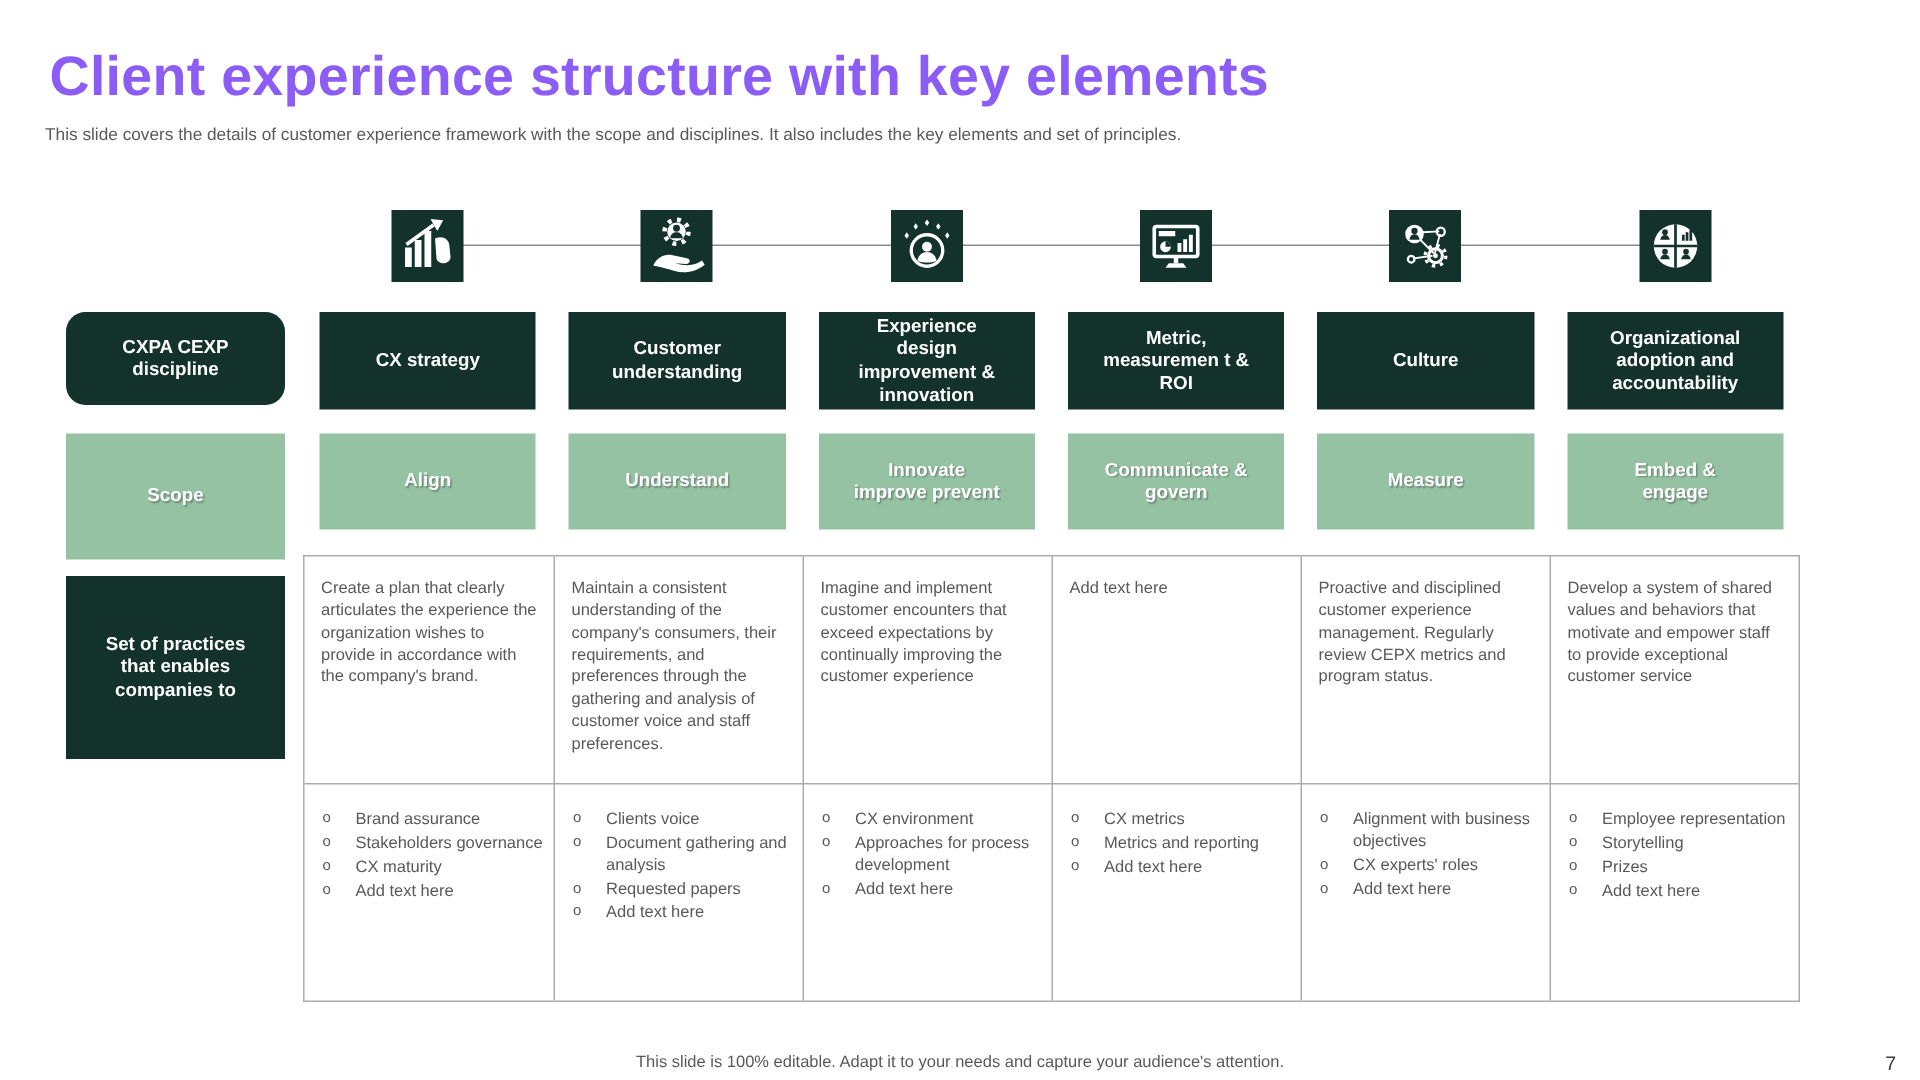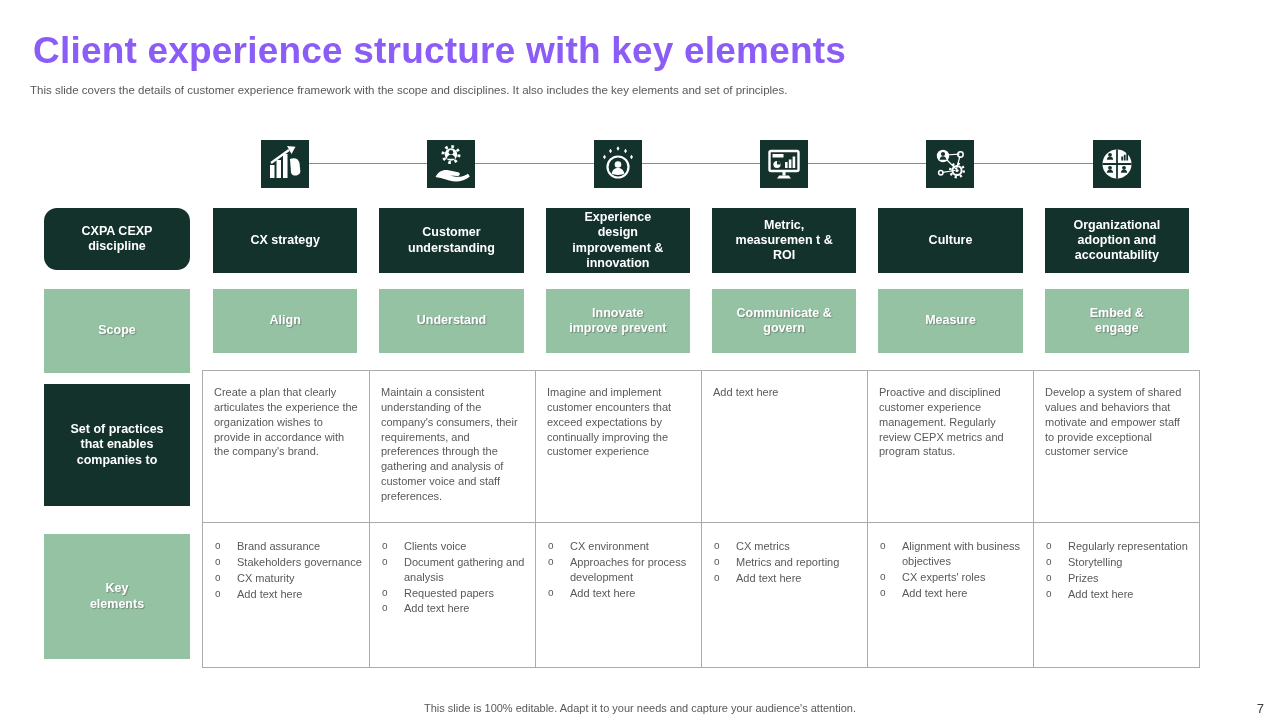--- a/index.html
+++ b/index.html
@@ -182,21 +182,20 @@
   <div class="colgrid scope-row" id="scope-row">
       <div class="box green outline-tl">Align</div>
       <div class="box green outline-tl">Understand</div>
       <div class="box green outline-tl">Innovate improve prevent</div>
       <div class="box green outline-tl">Communicate &amp; govern</div>
       <div class="box green outline-tl">Measure</div>
       <div class="box green outline-tl">Embed &amp; engage</div>
     </div>
 
   <div class="box dark outline-bl side-box side-practice">Set of practices that enables companies to</div>
-  <div class="box green outline-bl side-box side-keys">Key elements</div>
 
   <div class="table" id="table">
       <div class="cell practice first">Create a plan that clearly articulates the experience the organization wishes to provide in accordance with the company's brand.</div>
       <div class="cell practice">Maintain a consistent understanding of the company's consumers, their requirements, and preferences through the gathering and analysis of customer voice and staff preferences.</div>
       <div class="cell practice">Imagine and implement customer encounters that exceed expectations by continually improving the customer experience</div>
       <div class="cell practice">Add text here</div>
       <div class="cell practice">Proactive and disciplined customer experience management. Regularly review  CEPX metrics and program status.</div>
       <div class="cell practice">Develop a system of shared values and behaviors that motivate and empower staff to provide exceptional customer service</div>
       <div class="cell keys r2 first">
         <ul>
@@ -283,21 +282,21 @@
           <li>
             <span class="mk">o</span>
             <span class="tx">Add text here</span>
           </li>
         </ul>
       </div>
       <div class="cell keys r2">
         <ul>
           <li>
             <span class="mk">o</span>
-            <span class="tx">Regularly representation</span>
+            <span class="tx">Employee representation</span>
           </li>
           <li>
             <span class="mk">o</span>
             <span class="tx">Storytelling</span>
           </li>
           <li>
             <span class="mk">o</span>
             <span class="tx">Prizes</span>
           </li>
           <li>

